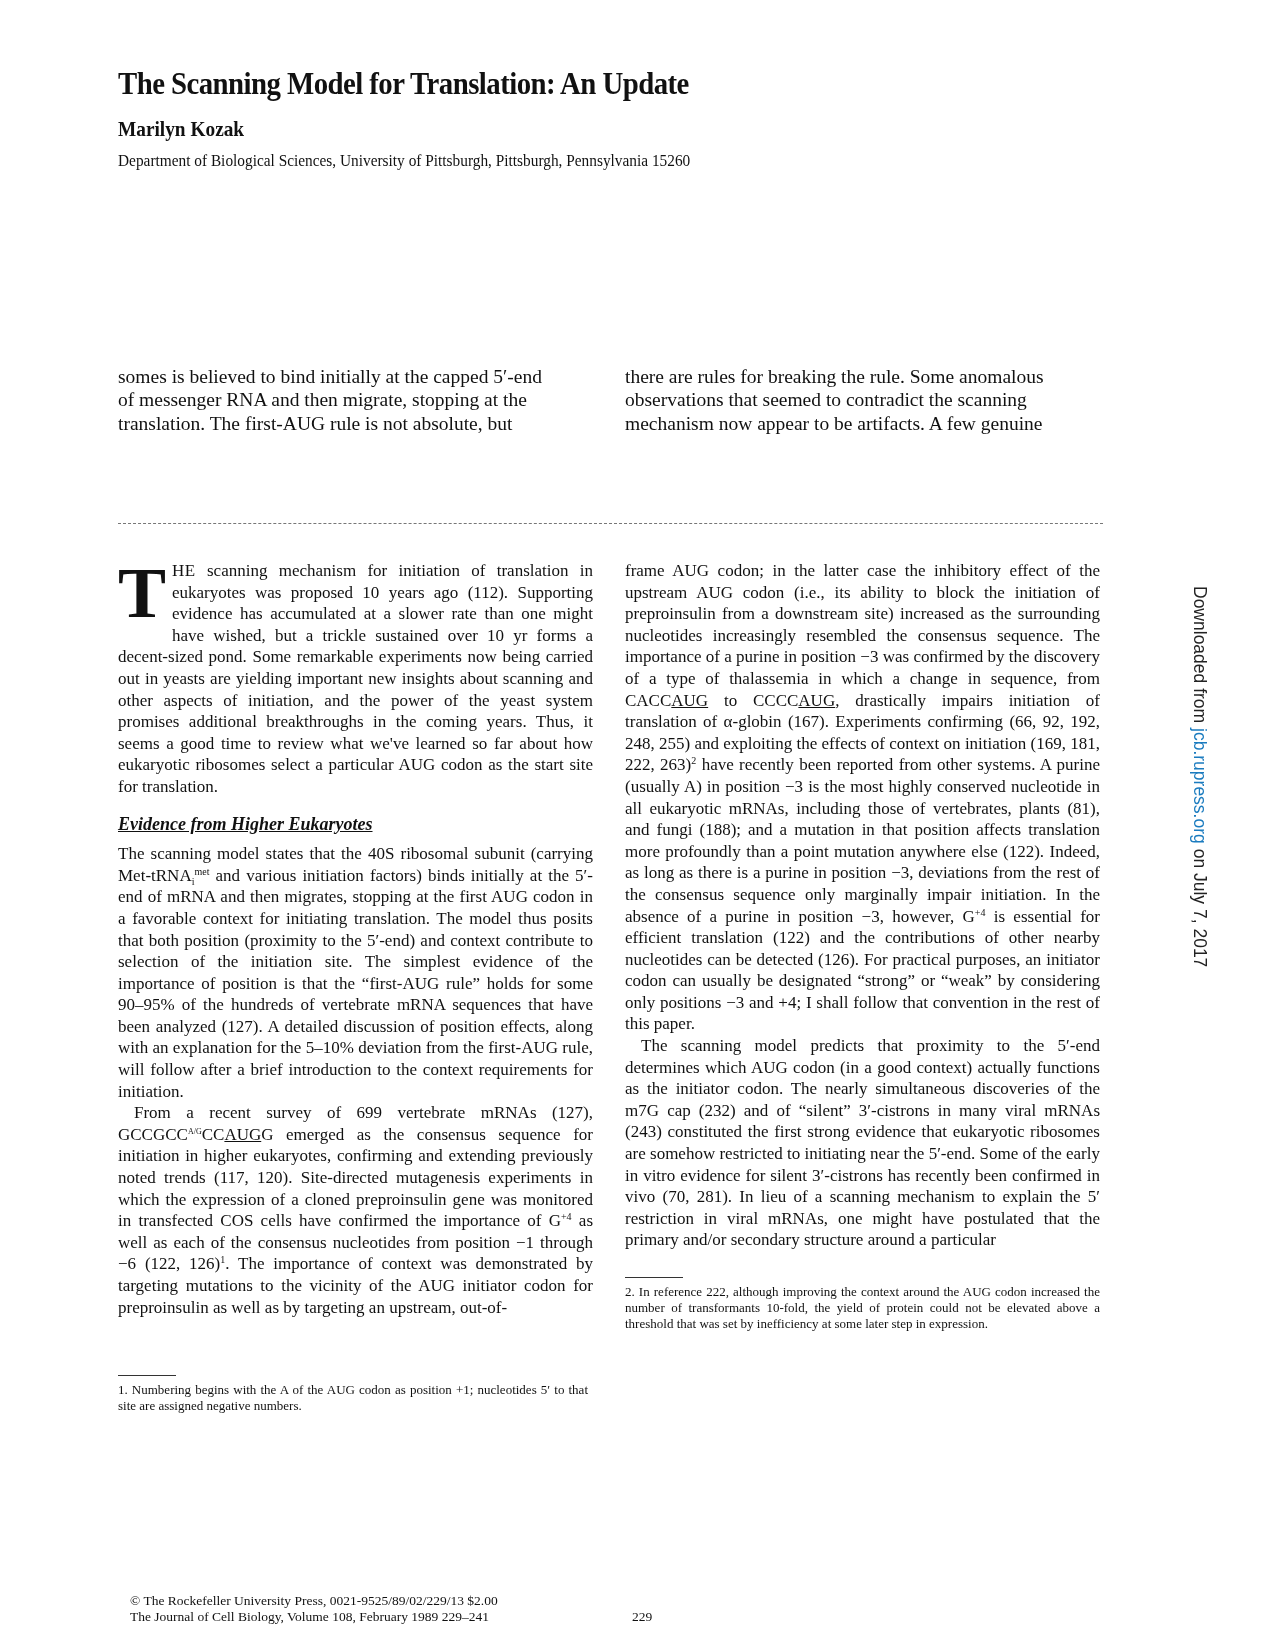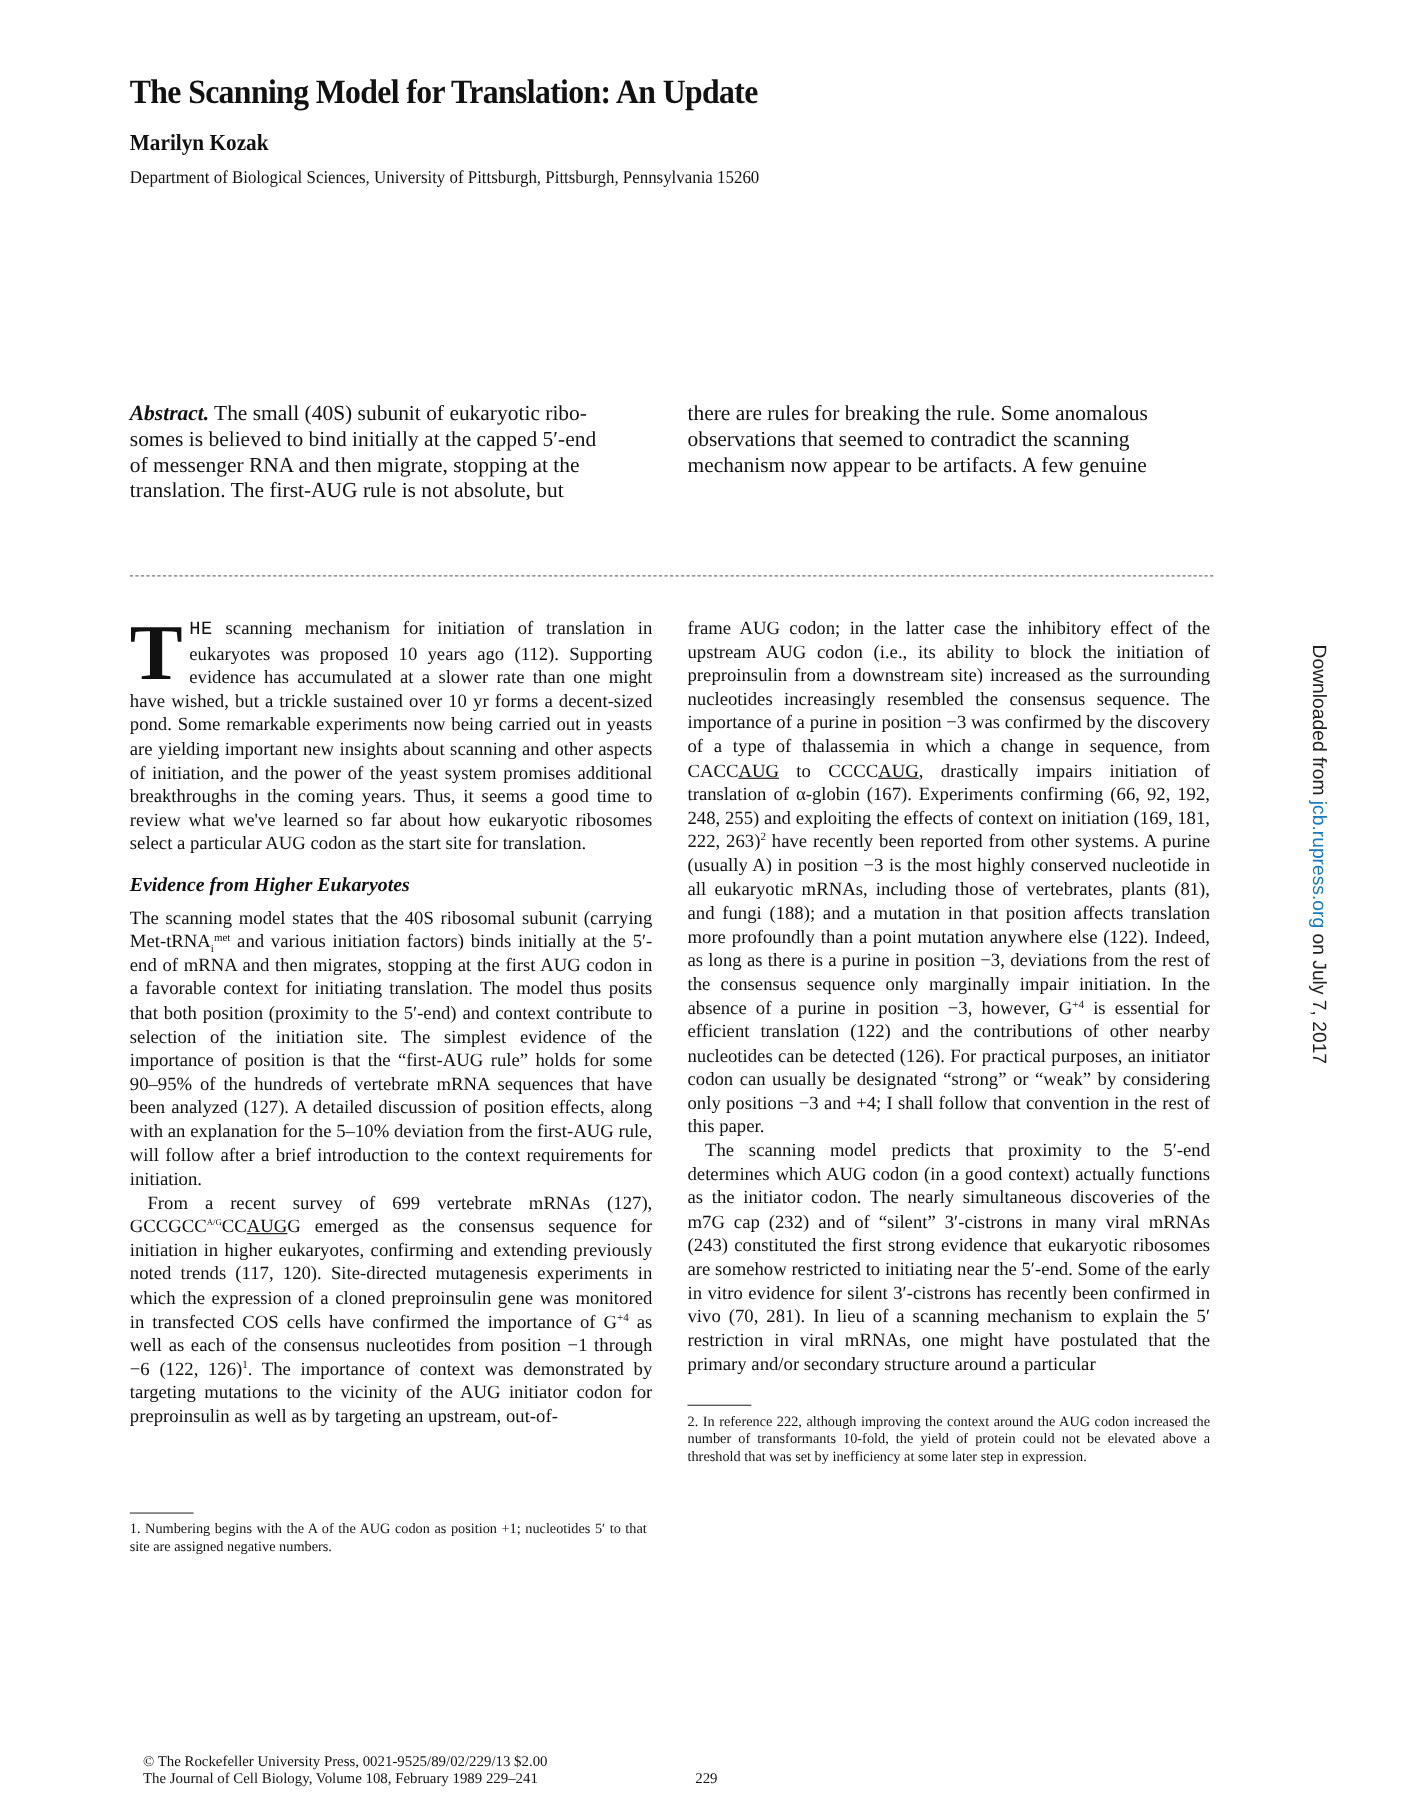--- a/index.html
+++ b/index.html
@@ -13,22 +13,22 @@
   .abstract-left { left: 118px; }
   .abstract-right { left: 625px; }
   .abstract-label { font-weight: bold; font-style: italic; }
   .rule { left: 118px; top: 523px; width: 985px; height: 0; border-top: 1px dashed #777; }
   .col { top: 560px; width: 475px; font-size: 17px; line-height: 21.6px; }
   .col-left { left: 118px; }
   .col-right { left: 625px; }
   .col p { margin: 0; text-align: justify; text-align-last: left; }
   .col .indent { text-indent: 16px; }
   .dropcap { float: left; font-size: 72px; line-height: 60px; font-weight: bold; margin: 3px 6px 0 0; height: 62px; }
-  .smallcaps { font-variant: small-caps; letter-spacing: 0.5px; font-family: Liberation Mono, monospace; }
-  .section-heading { font-style: italic; font-weight: bold; font-size: 18px; margin: 16px 0 8px 0 !important; }
+  .smallcaps { font-variant: small-caps; letter-spacing: 0.5px; }
+  .section-heading { font-style: italic; font-weight: bold; font-size: 18px; margin: 16px 0 8px 0 !important; text-decoration: underline; }
   .ul { text-decoration: underline; }
   sup { font-size: 10px; line-height: 0; vertical-align: 6px; }
   sub { font-size: 10px; line-height: 0; }
   .fn-rule { width: 58px; border-top: 1px solid #333; margin: 0 0 6px 0; }
   .footnote { font-size: 13px; line-height: 16px; text-align: justify; }
   .fn-left { left: 118px; top: 1375px; width: 470px; }
   .fn-right { left: 625px; top: 1277px; width: 475px; }
   .footer { left: 130px; top: 1593px; font-size: 13.5px; line-height: 16px; white-space: nowrap; }
   .page-number { left: 632px; top: 1609px; font-size: 13.5px; text-align: right; }
   .watermark { left: 1180px; top: 586px; width: 420px; height: 30px; transform: rotate(90deg); transform-origin: 0 0; left: 1210px;
@@ -36,21 +36,20 @@
   .watermark a { color: #1a7bbf; text-decoration: none; }
 </style>
 </head>
 <body>
 
 <div class="abs title">The Scanning Model for Translation: An Update</div>
 <div class="abs author">Marilyn Kozak</div>
 <div class="abs affil">Department of Biological Sciences, University of Pittsburgh, Pittsburgh, Pennsylvania 15260</div>
 
 <div class="abs abstract abstract-left">
-  <div><span class="abstract-label">Abstract.</span><span> The small (40S) subunit of eukaryotic ribo-</span></div>
   <div>somes is believed to bind initially at the capped 5′-end</div>
   <div>of messenger RNA and then migrate, stopping at the</div>
   <div>translation. The first-AUG rule is not absolute, but</div>
 </div>
 <div class="abs abstract abstract-right">
   <div>there are rules for breaking the rule. Some anomalous</div>
   <div>observations that seemed to contradict the scanning</div>
   <div>mechanism now appear to be artifacts. A few genuine</div>
 </div>
 

